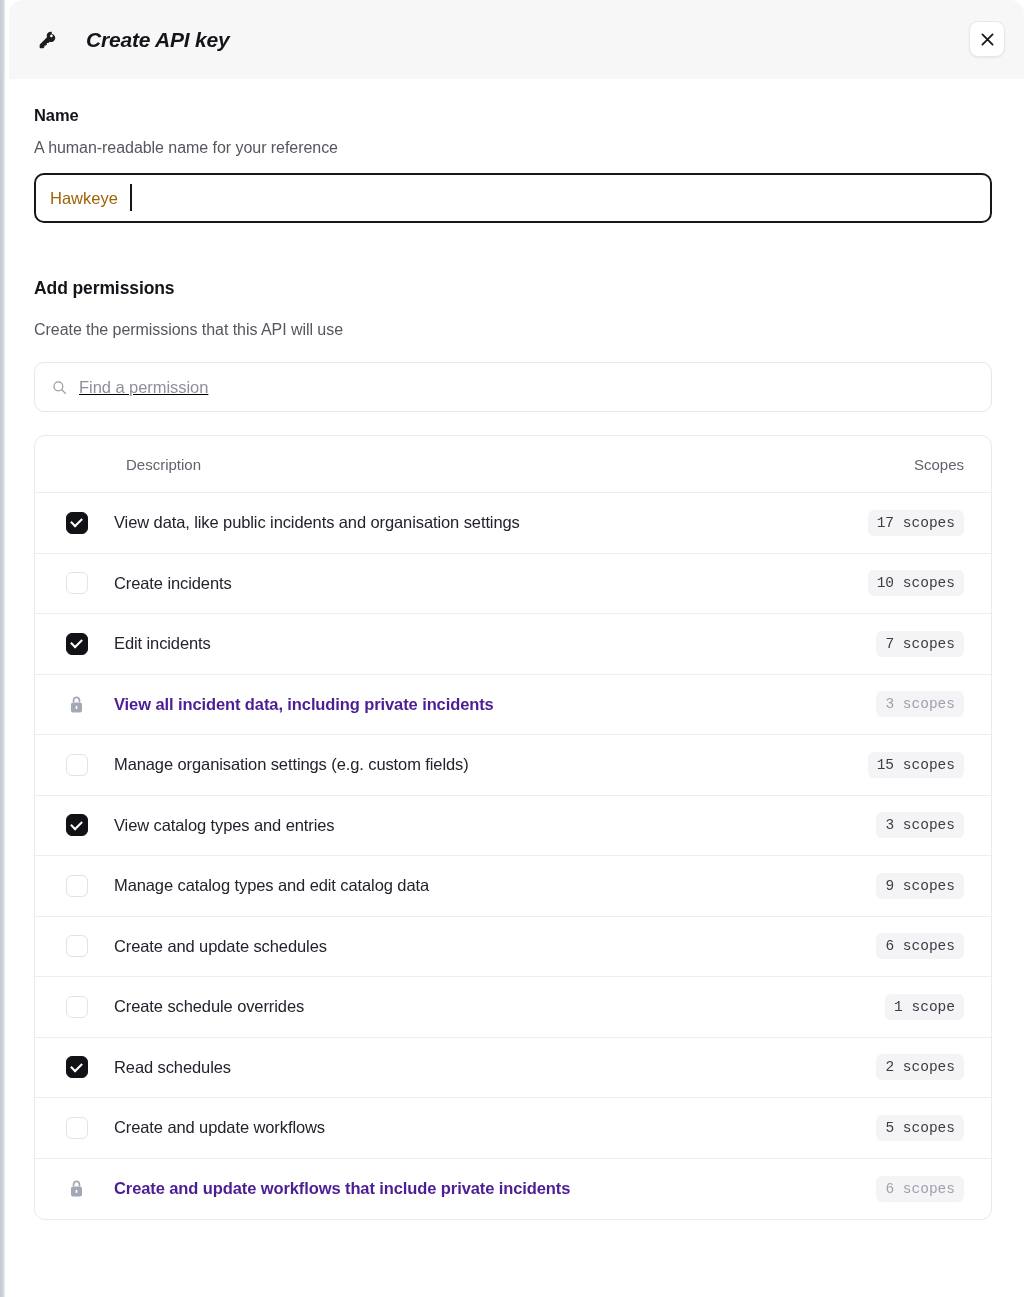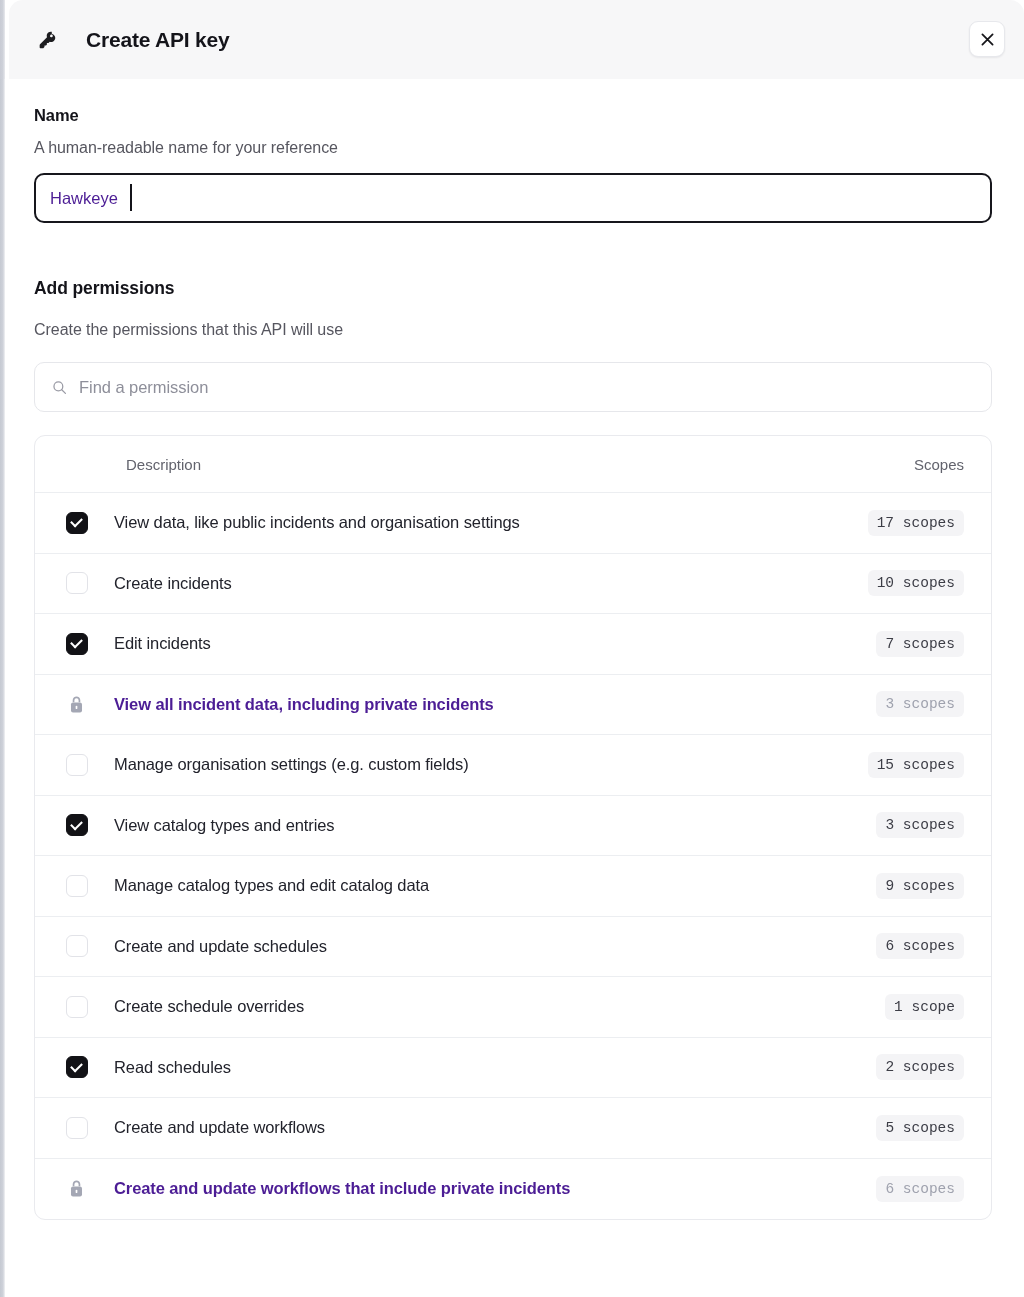--- a/index.html
+++ b/index.html
@@ -36,20 +36,21 @@
 
   
   .modal-header {
     position: absolute;
     left: 9px; top: 0;
     width: 1015px; height: 79px;
     background: #f7f7f8;
     border-radius: 14px 14px 0 0;
     display: flex;
     align-items: center;
+    font-style: italic;
   }
   .header-key-icon {
     position: absolute;
     left: 25px; top: 27px;
     width: 26px; height: 26px;
     display: flex; align-items: center; justify-content: center;
     color: #1d1d20;
   }
   .header-title {
     position: absolute;
@@ -101,21 +102,21 @@
 
   .name-input {
     position: absolute;
     left: 29px; top: 94px;
     width: 958px; height: 50px;
     border: 2px solid #16161c;
     border-radius: 10px;
     background: #ffffff;
     font-family: "Liberation Sans", sans-serif;
     font-size: 16.5px;
-    color: #4c1d95;
+    color: #a16207;
     padding: 0 14px;
     outline: none;
   }
   .caret {
     position: absolute;
     left: 125px; top: 105px;
     width: 1.5px; height: 27px;
     background: #14141a;
   }
 
@@ -125,20 +126,21 @@
   .search-box {
     position: absolute;
     left: 29px; top: 283px;
     width: 958px; height: 50px;
     border: 1px solid #e6e7eb;
     border-radius: 10px;
     background: #ffffff;
     display: flex;
     align-items: center;
     padding-left: 17px;
+    text-decoration: underline;
   }
   .search-icon { color: #9a9ba5; display: flex; margin-right: 12px; }
   .search-placeholder {
     font-size: 16.5px;
     color: #8e8f9a;
     letter-spacing: -0.05px;
   }
 
   
   .perm-table {

